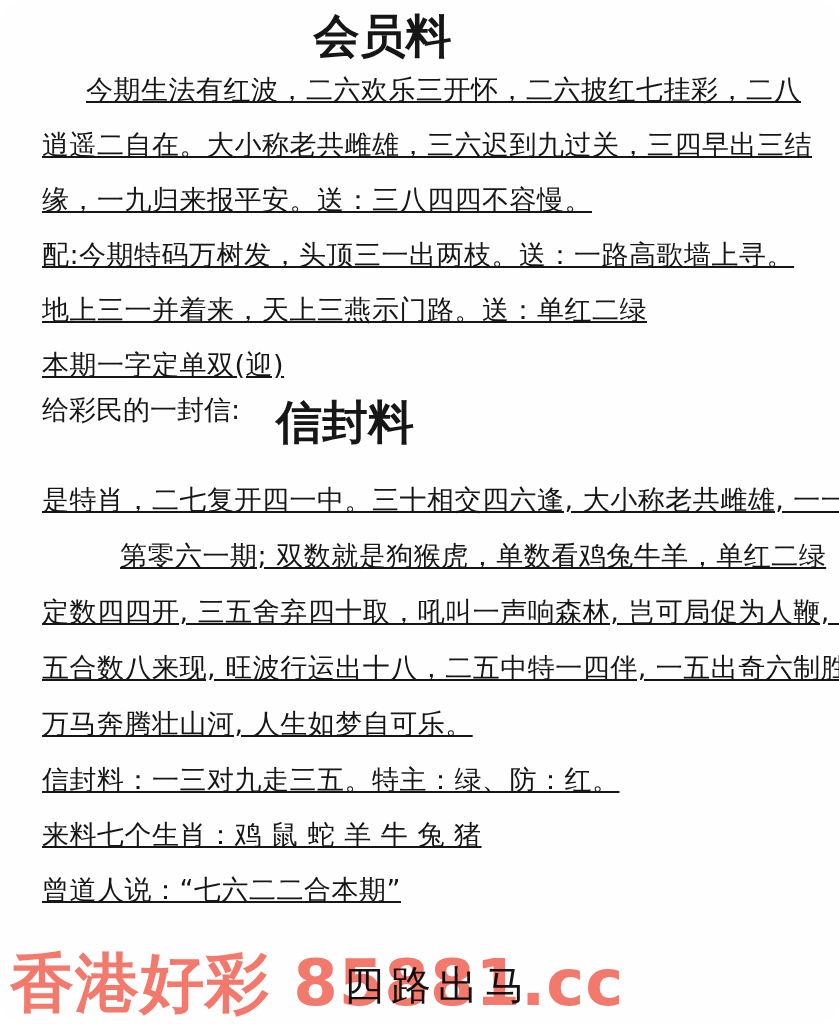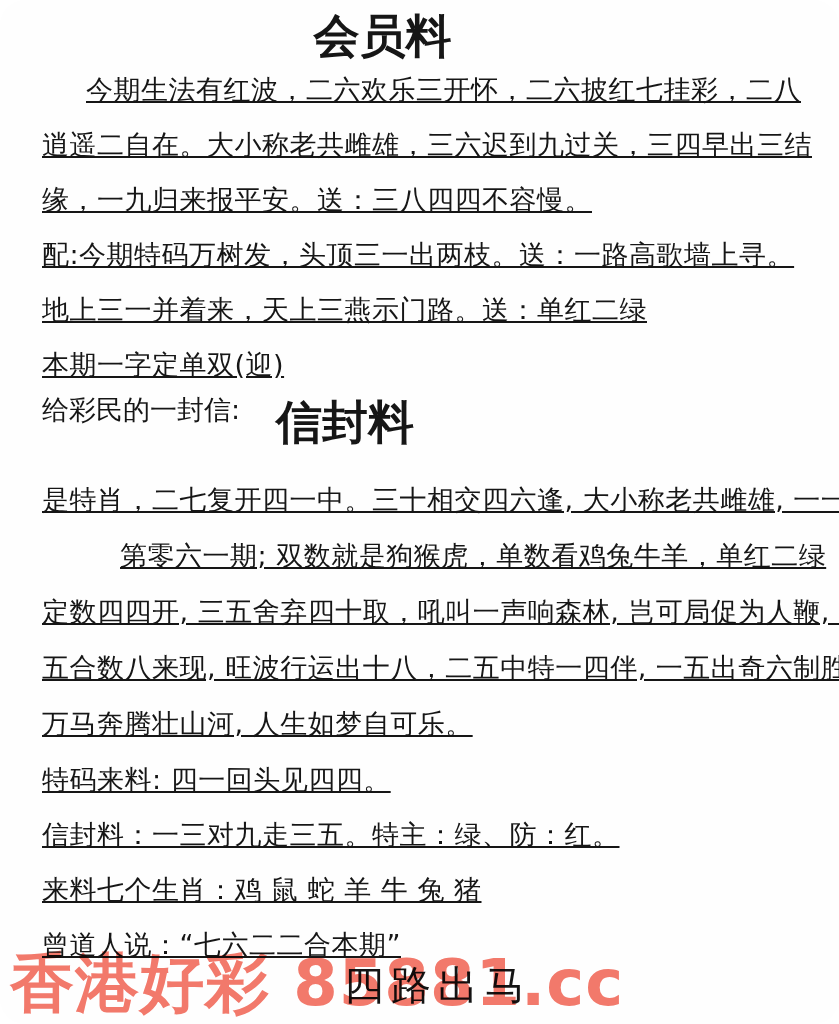--- a/index.html
+++ b/index.html
@@ -86,21 +86,20 @@
     <span class="letter-label">给彩民的一封信:</span>
     <h2 class="subheading">信封料</h2>
   </div>
 
   <div class="bodyline env-line">是特肖，二七复开四一中。三十相交四六逢, 大小称老共雌雄, 一一</div>
   <div class="bodyline env-line indent-env">第零六一期; 双数就是狗猴虎，单数看鸡兔牛羊，单红二绿</div>
   <div class="bodyline env-line">定数四四开, 三五舍弃四十取，吼叫一声响森林, 岂可局促为人鞭, 四</div>
   <div class="bodyline env-line">五合数八来现, 旺波行运出十八，二五中特一四伴, 一五出奇六制胜,</div>
   <div class="bodyline env-line">万马奔腾壮山河, 人生如梦自可乐。</div>
 
-  <div class="bodyline">特码来料: 四一回头见四四。</div>
   <div class="bodyline">信封料：一三对九走三五。特主：绿、防：红。</div>
   <div class="bodyline">来料七个生肖：鸡 鼠 蛇 羊 牛 兔 猪</div>
   <div class="bodyline">曾道人说：“七六二二合本期”</div>
 
   <div class="footer-black">四路出马</div>
   <div class="watermark" style="color: rgb(243, 121, 107);">香港好彩 85881.cc</div>
 
 </div>
 
 </body></html>

